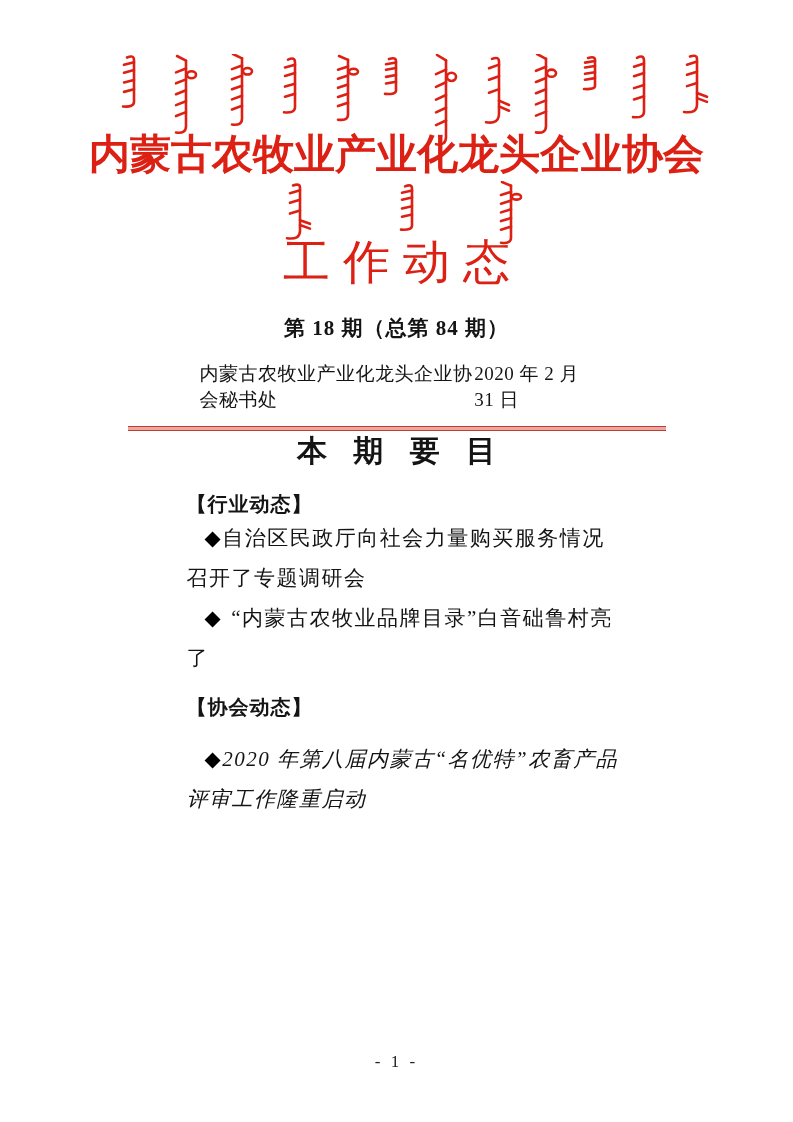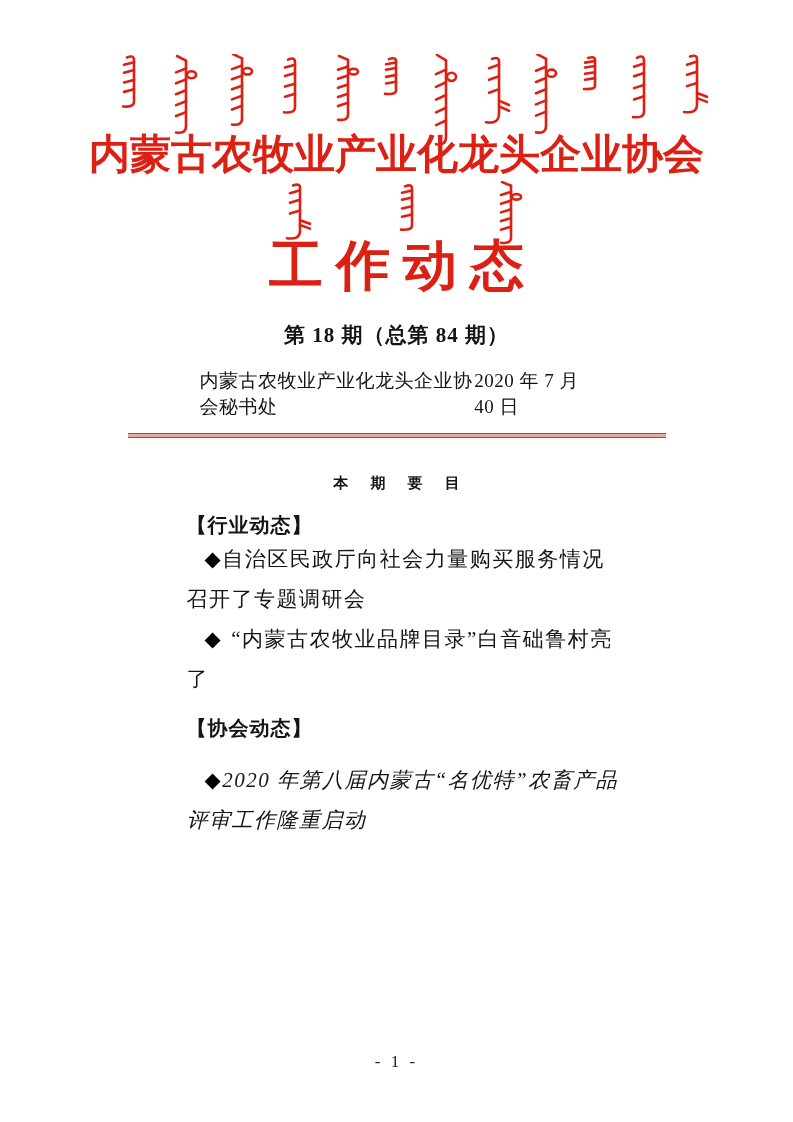--- a/index.html
+++ b/index.html
@@ -38,23 +38,23 @@
     font-size:41px;
     line-height:1.3;
     font-weight:700;
     color:var(--mred);
     letter-spacing:0px;
     white-space:nowrap;
   }
   .row2{ margin-top:38px; }
   .bulletin-title{
     margin-top:-6px;
-    font-size:54px;
+    font-size:47px;
     line-height:1;
-    font-weight:700;
+    font-weight:400;
     color:var(--mred);
     letter-spacing:13px;
     padding-left:13px; 
     white-space:nowrap;
   }
   
   .issue-line{
     margin-top:28px;
     text-align:center;
     font-size:21px;
@@ -73,24 +73,23 @@
   .rule{
     margin:13px 48px 0 48px;
     height:5px;
     background:linear-gradient(to bottom,
       var(--rule-red) 0 26%,
       var(--rule-light) 26% 72%,
       var(--rule-red) 72% 100%);
   }
   
   .toc-title{
-    margin-top:36px;
     text-align:center;
     font-family:"Liberation Sans","DejaVu Sans",sans-serif;
-    font-size:15px;
+    font-size:30px;
     font-weight:700;
     letter-spacing:9px;
     padding-left:9px;
   }
   .toc{ padding:0 95px 0 107px; }
   .section-heading{
     font-family:"Liberation Sans","DejaVu Sans",sans-serif;
     font-size:20px;
     font-weight:700;
     margin-top:19px;
@@ -167,21 +166,21 @@
       <use href="#mg-b" transform="translate(249 1) scale(1 0.62)"></use>
     </svg>
 
     <div class="bulletin-title">工作动态</div>
   </div>
 
   <div class="issue-line">第 18 期（总第 84 期）</div>
 
   <div class="meta-row">
     <span>内蒙古农牧业产业化龙头企业协会秘书处</span>
-    <span>2020 年 7 月 40 日</span>
+    <span>2020 年 2 月 31 日</span>
   </div>
 
   <div class="rule"></div>
 
   <div class="toc-title">本 期 要 目</div>
 
   <div class="toc">
 
     <div class="section-heading">【行业动态】</div>
 

